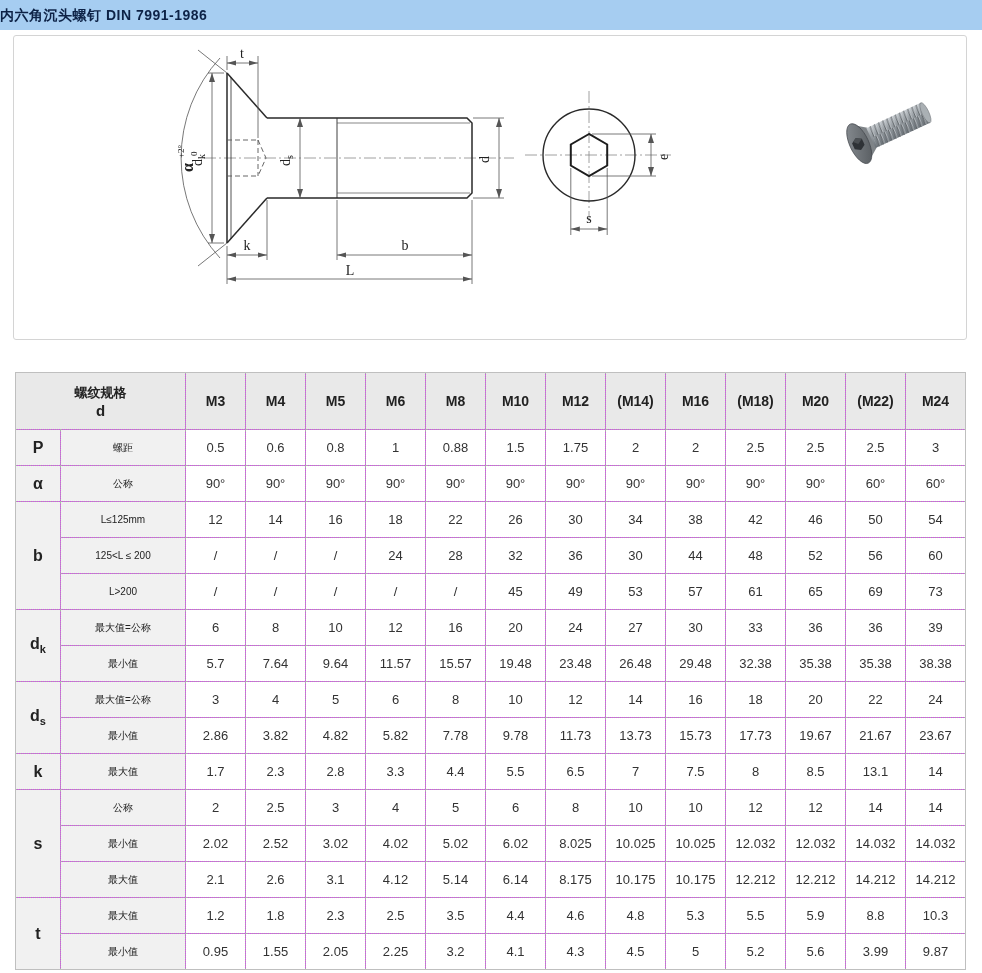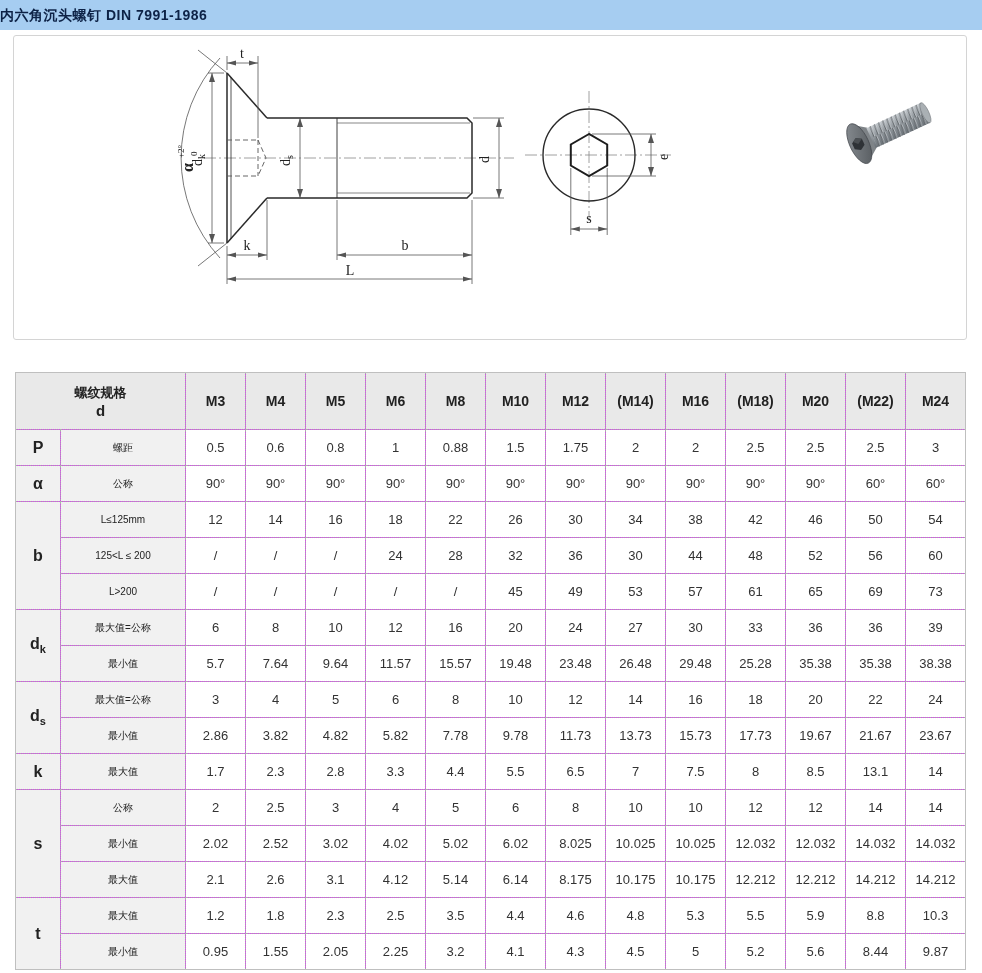--- a/index.html
+++ b/index.html
@@ -335,21 +335,21 @@
         <td class="rowlabel">最小值</td>
         <td class="val">5.7</td>
         <td class="val">7.64</td>
         <td class="val">9.64</td>
         <td class="val">11.57</td>
         <td class="val">15.57</td>
         <td class="val">19.48</td>
         <td class="val">23.48</td>
         <td class="val">26.48</td>
         <td class="val">29.48</td>
-        <td class="val">25.28</td>
+        <td class="val">32.38</td>
         <td class="val">35.38</td>
         <td class="val">35.38</td>
         <td class="val">38.38</td>
       </tr>
       <tr>
         <th class="sym" rowspan="2">d<sub>s</sub></th>
         <td class="rowlabel">最大值=公称</td>
         <td class="val">3</td>
         <td class="val">4</td>
         <td class="val">5</td>
@@ -469,17 +469,17 @@
         <td class="val">1.55</td>
         <td class="val">2.05</td>
         <td class="val">2.25</td>
         <td class="val">3.2</td>
         <td class="val">4.1</td>
         <td class="val">4.3</td>
         <td class="val">4.5</td>
         <td class="val">5</td>
         <td class="val">5.2</td>
         <td class="val">5.6</td>
-        <td class="val">8.44</td>
+        <td class="val">3.99</td>
         <td class="val">9.87</td>
       </tr>
     </tbody>
 </table>
 
 </body></html>

